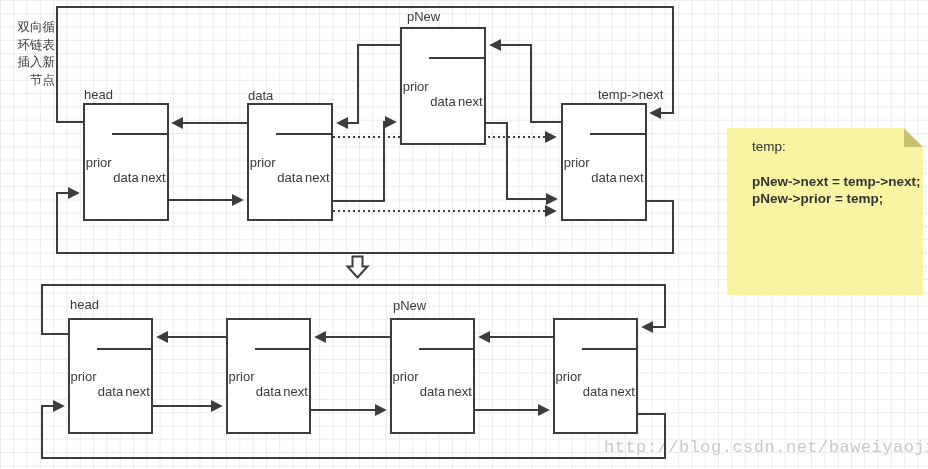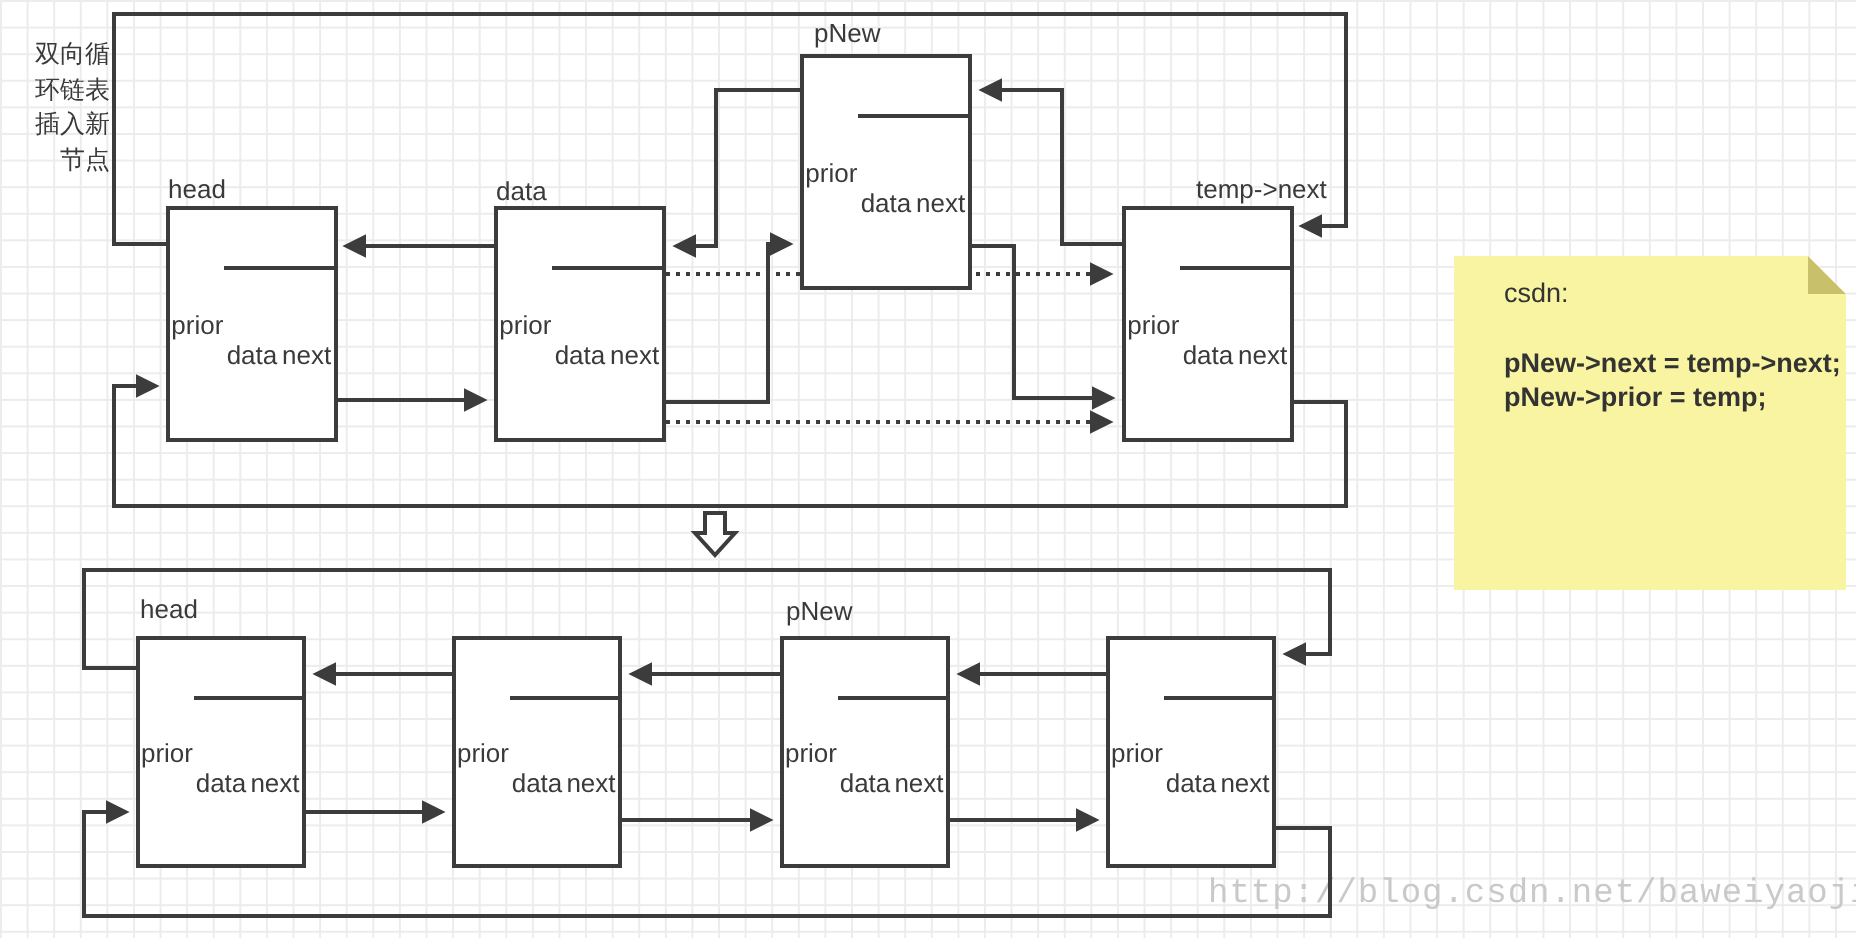--- a/index.html
+++ b/index.html
@@ -149,18 +149,18 @@
   <div class="node bottom" style="left:553px;top:318px;">
     <div class="cell">prior</div>
     <div class="cell">data</div>
     <div class="cell">next</div>
   </div>
 
   <div class="note">
     <svg class="note-fold" width="19" height="19">
       <polygon points="0,0 19,19 0,19" style="fill:var(--note-fold)"></polygon>
     </svg>
-    <div class="note-title">csdn:</div>
+    <div class="note-title">temp:</div>
     <div class="note-line">pNew-&gt;next = temp-&gt;next;</div>
     <div class="note-line">pNew-&gt;prior = temp;</div>
   </div>
 
 </div>
 
 </body></html>

